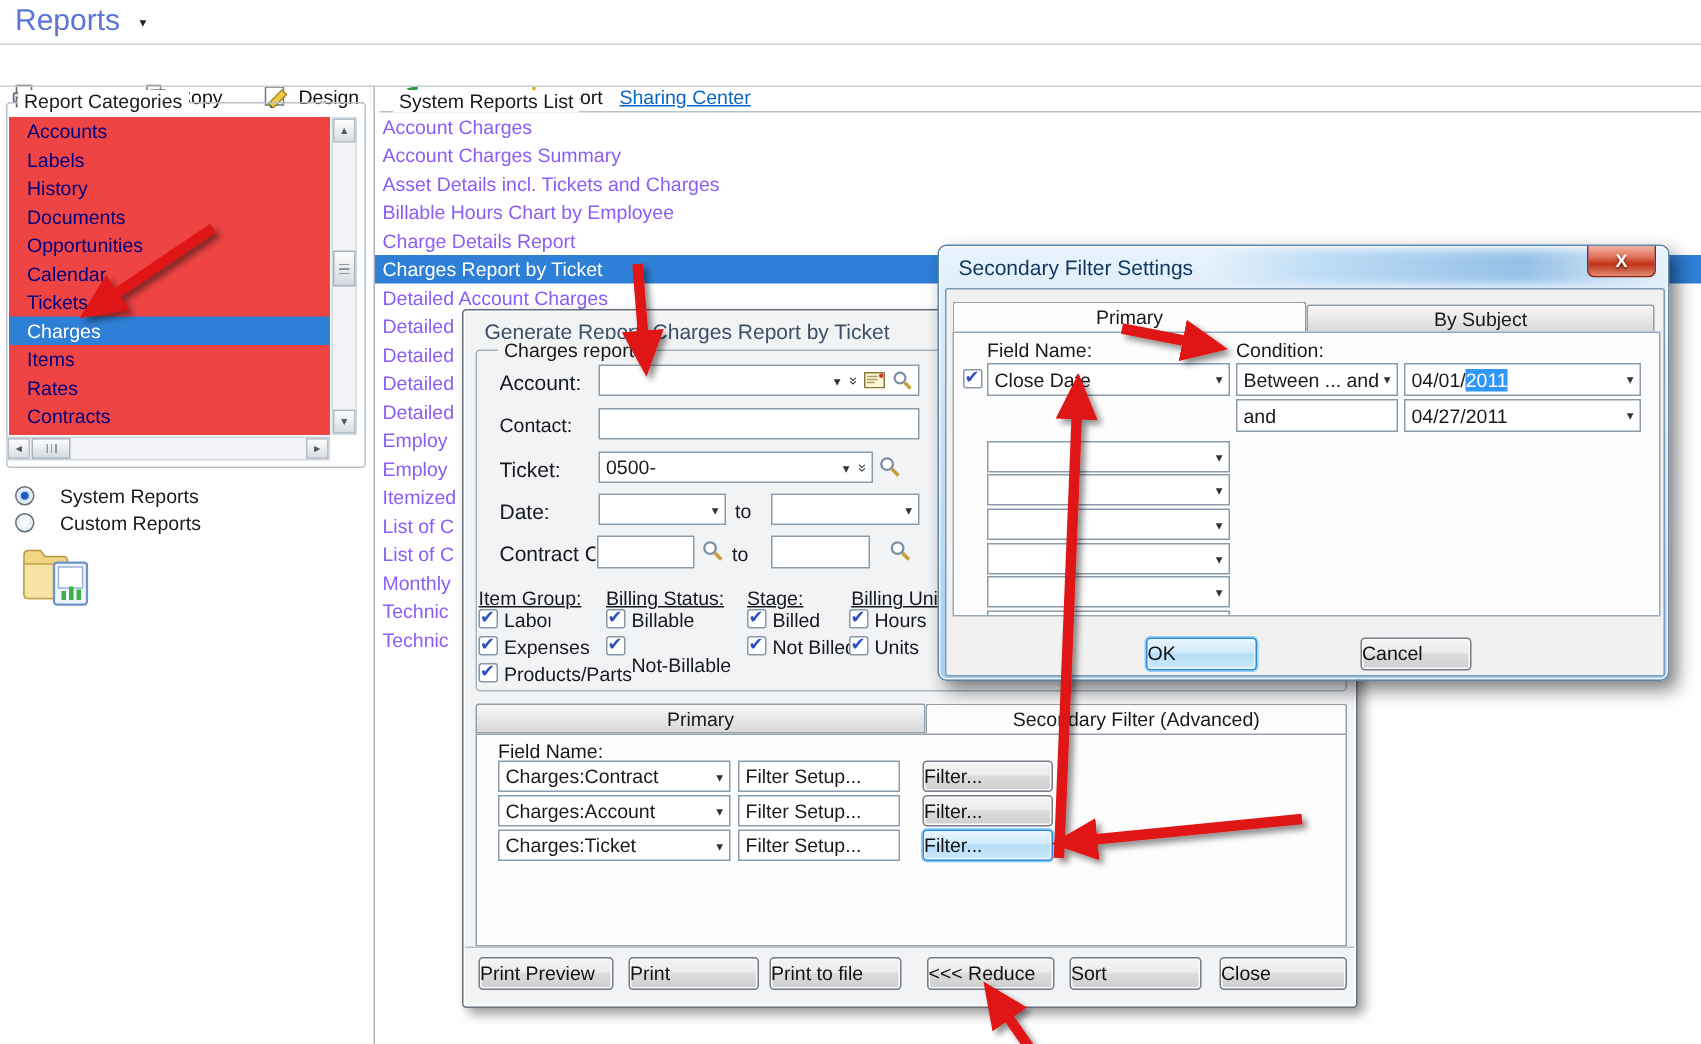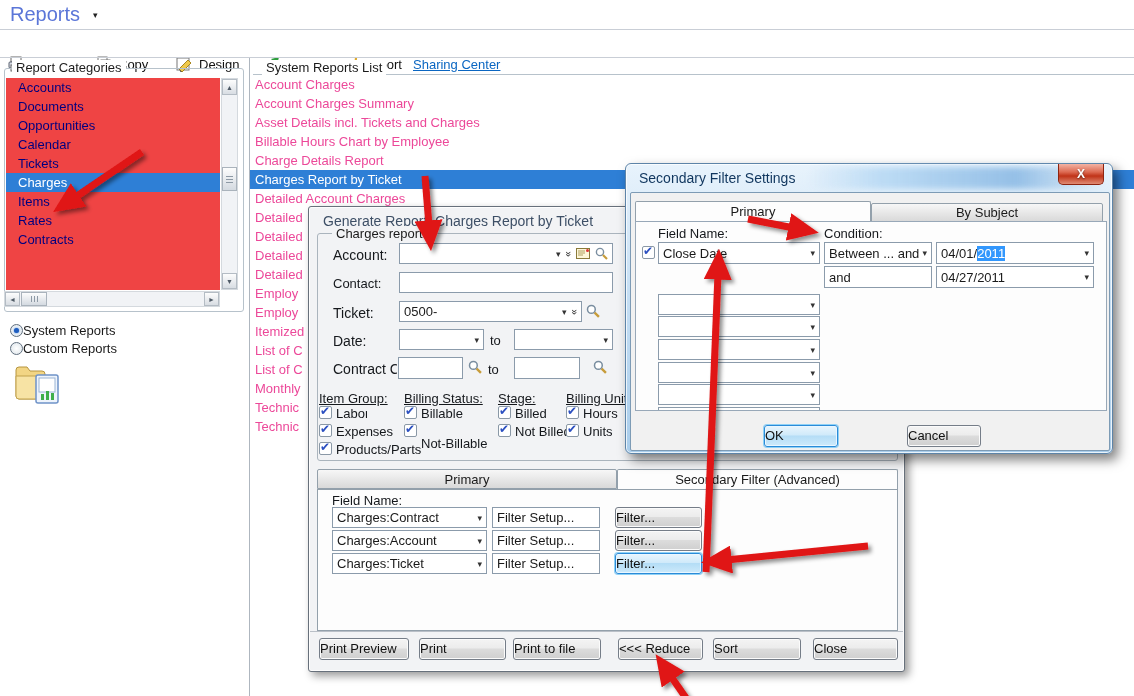--- a/index.html
+++ b/index.html
@@ -24,42 +24,42 @@
   .cat-item { height:19px; line-height:19px; padding-left:12px; color:#00007f; white-space:nowrap; cursor:pointer; }
   .cat-item.sel { background:#2e7fd6; color:#fff; }
   .vscroll { position:absolute; left:221px; top:78px; width:17px; height:212px; background:#f1f3f6; border:1px solid #d4d9de; }
   .sbtn { position:absolute; left:0; width:15px; height:16px; background:linear-gradient(#fdfdfd,#d8dde3); border:1px solid #b4bcc4; color:#4f5a66; font-size:7px; text-align:center; line-height:15px; cursor:pointer; }
   .vthumb { position:absolute; left:0; top:88px; width:15px; height:24px; background:linear-gradient(#fdfdfd,#d4dae1); border:1px solid #aab3bc; cursor:pointer; }
   .vthumb::after { content:""; position:absolute; left:3px; right:3px; top:8px; height:7px; background:repeating-linear-gradient(#8d99a5 0 1px, transparent 1px 3px); }
   .hscroll { position:absolute; left:4px; top:291px; width:216px; height:16px; background:#f1f3f6; border:1px solid #d4d9de; }
   .hbtn { position:absolute; top:0; width:15px; height:14px; background:linear-gradient(#fdfdfd,#d8dde3); border:1px solid #b4bcc4; color:#4f5a66; font-size:7px; text-align:center; line-height:14px; cursor:pointer; }
   .hthumb { position:absolute; left:16px; top:0; width:26px; height:14px; background:linear-gradient(#fdfdfd,#d4dae1); border:1px solid #aab3bc; cursor:pointer; }
   .hthumb::after { content:""; position:absolute; top:3px; bottom:3px; left:9px; width:8px; background:repeating-linear-gradient(90deg,#8d99a5 0 1px, transparent 1px 3px); }
-  .radio-row { position:absolute; left:10px; height:17px; display:flex; align-items:center; gap:0; cursor:pointer; }
+  .radio-row { position:absolute; left:10px; height:17px; display:flex; align-items:center; gap:17px; cursor:pointer; }
   .radio { width:13px; height:13px; border-radius:50%; border:1px solid #61707f; background:radial-gradient(#ffffff,#dde4ea); position:relative; }
   .radio.sel::after { content:""; position:absolute; left:3px; top:3px; width:5px; height:5px; border-radius:50%; background:#1f5dbe; box-shadow:0 0 2px #2f77e0; }
 
   
   .main-top-border { position:absolute; left:253px; top:74px; width:881px; height:1px; background:#b7c2cb; }
   .rep-label { position:absolute; left:262px; top:60px; background:#fff; padding:0 4px; }
   .rep-list { position:absolute; left:255px; top:75px; width:879px; }
-  .rep-item { height:19px; line-height:19px; color:#ec4899; white-space:nowrap; cursor:pointer; }
+  .rep-item { height:19px; line-height:19px; color:#8b5cf6; white-space:nowrap; cursor:pointer; }
   .rep-item.sel { background:#2e7fd6; color:#fff; margin-left:-5px; padding-left:5px; width:884px; }
   .vdivider { position:absolute; left:249px; top:58px; width:1px; height:638px; background:#aeb6bf; }
 
   
   .field { position:absolute; background:#fff; border:1px solid #8b9bab; display:flex; align-items:center; padding:0 4px; white-space:nowrap; overflow:hidden; }
   .caret { margin-left:auto; font-size:9px; color:#333; cursor:pointer; }
   .dbl { font-size:10px; color:#333; display:inline-block; transform:rotate(90deg); margin-left:5px; cursor:pointer; line-height:10px; }
   .mag { cursor:pointer; }
   .btn { position:absolute; height:22px; background:linear-gradient(#f4f4f4,#ececec 45%,#dcdcdc 50%,#cfcfcf); border:1px solid #757d88; border-radius:3px; text-align:left; line-height:20px; cursor:pointer; color:#111; box-shadow:inset 0 0 0 1px #fbfbfb; }
   .btn-focus { background:linear-gradient(#e9f5fd,#d0eafa 45%,#b4ddf6 50%,#cdeafb); border:1px solid #2b8bd8; box-shadow:0 0 0 1px #8fd1f6, inset 0 0 0 1px #eaf7ff; }
   .cb { position:absolute; width:13px; height:13px; background:#fff; border:1px solid #8a98a6; border-radius:2px; cursor:pointer; }
   .cb.on::after { content:"\2714"; position:absolute; left:0px; top:-3px; font-size:12px; color:#2b4fc0; }
-  .u { text-decoration:underline; }
+  .u { text-decoration:underline;text-align:right; }
   .tab { position:absolute; text-align:center; cursor:pointer; overflow:hidden; white-space:nowrap; }
   .tab-off { background:linear-gradient(#f7f7f7,#d9d9d9); border:1px solid #93a0ab; border-radius:2px 2px 0 0; }
   .tab-on { background:#fdfdfd; border:1px solid #93a0ab; border-bottom:none; border-radius:2px 2px 0 0; }
 
   
   #gen-dialog { position:absolute; left:308px; top:206px; width:597px; height:466px; background:#f2f3f5; border:1px solid #67707b; border-radius:3px; box-shadow:4px 4px 8px rgba(0,0,0,.40), inset 0 0 0 1px #fdfdfd; }
   #gen-dialog .dlg-title { position:absolute; left:14px; top:6px; font-size:14px; color:#3d4f66; }
   .gen-group { position:absolute; left:8px; top:26px; width:581px; height:228px; border:1px solid #aab4bd; border-radius:3px; }
   .gen-group-label { position:absolute; left:14px; top:-8px; background:#f2f3f5; padding:0 4px; }
   .flabel { position:absolute; color:#15181c; white-space:nowrap; overflow:hidden; }
@@ -136,20 +136,22 @@
       <span>Sharing Center</span>
     </div>
   </div>
   <div class="hline" style="top:57px"></div>
   <div class="vdivider"></div>
 
   <div class="gb" style="left:4px; top:68px; width:240px; height:244px"></div>
   <div class="gb-label" style="left:12px; top:60px">Report Categories</div>
   <div class="cat-list">
     <div class="cat-item">Accounts</div>
+    <div class="cat-item">Labels</div>
+    <div class="cat-item">History</div>
     <div class="cat-item">Documents</div>
     <div class="cat-item">Opportunities</div>
     <div class="cat-item">Calendar</div>
     <div class="cat-item">Tickets</div>
     <div class="cat-item sel">Charges</div>
     <div class="cat-item">Items</div>
     <div class="cat-item">Rates</div>
     <div class="cat-item">Contracts</div>
   </div>
   <div class="vscroll">

